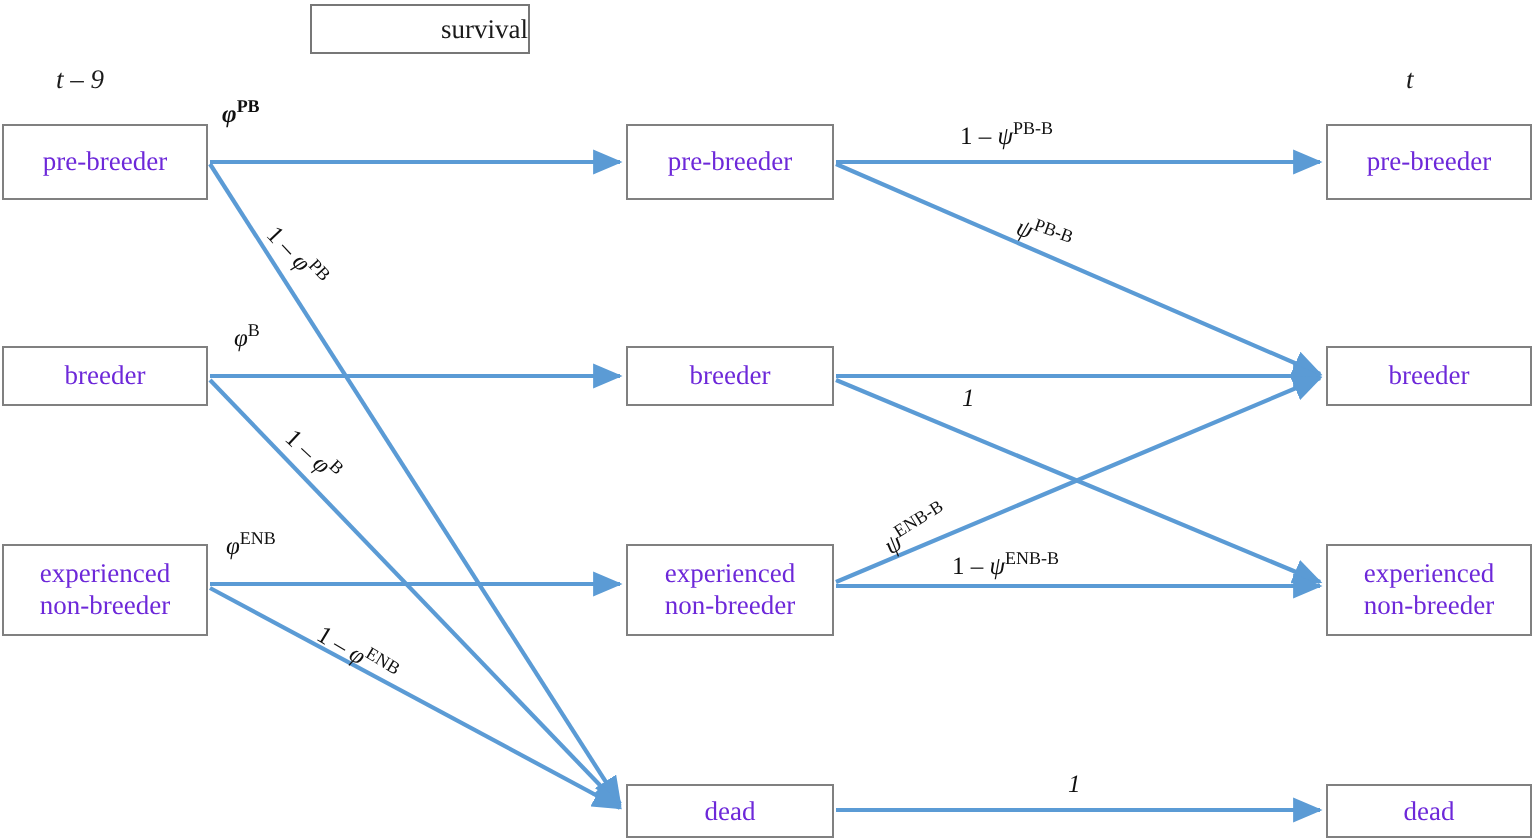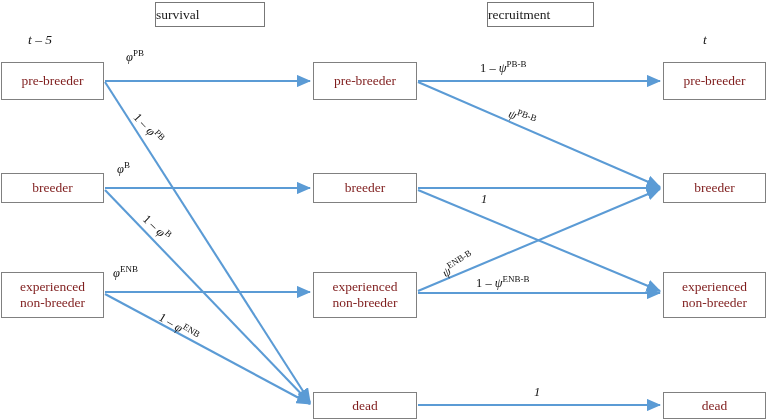--- a/index.html
+++ b/index.html
@@ -25,32 +25,32 @@
     position: absolute;
     box-sizing: border-box;
     border: 1px solid #808080;
     background: #ffffff;
     display: flex;
     align-items: center;
     justify-content: center;
     text-align: center;
     font-family: "Liberation Serif", "DejaVu Serif", serif;
     font-size: 13.5px;
-    color: #7f1d1d;
+    color: #6d28d9;
     line-height: 1.18;
     z-index: 3;
   }
   .header-box {
     position: absolute;
     box-sizing: border-box;
     border: 1px solid #777777;
     background: #ffffff;
     display: flex;
     align-items: center;
-    justify-content: flex-start;
+    justify-content: flex-end;
     font-family: "Liberation Serif", "DejaVu Serif", serif;
     font-size: 13.5px;
     color: #1a1a1a;
     z-index: 3;
   }
   .time-label {
     position: absolute;
     font-family: "Liberation Serif", "DejaVu Serif", serif;
     font-style: italic;
     font-size: 13.5px;
@@ -106,25 +106,22 @@
       <line x1="418" y1="190" x2="660" y2="291"></line>
       <line x1="418" y1="291" x2="660" y2="189"></line>
       <line x1="418" y1="293" x2="660" y2="293"></line>
       <line x1="418" y1="405" x2="660" y2="405"></line>
     </g>
   </svg>
 
   <div class="header-box" style="left:155px; top:2px; width:110px; height:25px;">
     <span>survival</span>
   </div>
-  <div class="header-box" style="left:487px; top:2px; width:107px; height:25px;">
-    <span>recruitment</span>
-  </div>
 
-  <div class="time-label" style="left:28px; top:32px;">t – 5</div>
+  <div class="time-label" style="left:28px; top:32px;">t – 9</div>
   <div class="time-label" style="left:703px; top:32px;">t</div>
 
   <div class="node-box" style="left:1px; top:62px; width:103px; height:38px;">
     <span>pre-breeder</span>
   </div>
   <div class="node-box" style="left:1px; top:173px; width:103px; height:30px;">
     <span>breeder</span>
   </div>
   <div class="node-box" style="left:1px; top:272px; width:103px; height:46px;">
     <span>
@@ -159,21 +156,21 @@
     <span>
       <span>experienced</span><br>
       <span>non-breeder</span>
     </span>
   </div>
   <div class="node-box" style="left:663px; top:392px; width:103px; height:27px;">
     <span>dead</span>
   </div>
 
   <div id="edge-label-host">
-      <div class="edge-label" style="left: 126px; top: 48px; transform: rotate(0deg);"><span class="gk">φ</span><sup>PB</sup></div>
+      <div class="edge-label" style="left: 111px; top: 48px; transform: rotate(0deg); font-weight: bold;"><span class="gk">φ</span><sup>PB</sup></div>
       <div class="edge-label" style="left: 136px; top: 106px; transform: rotate(47deg);"><span>1 – </span><span class="gk">φ</span><sup>PB</sup></div>
       <div class="edge-label" style="left: 117px; top: 160px; transform: rotate(0deg); text-align: right;"><span class="gk">φ</span><sup>B</sup></div>
       <div class="edge-label" style="left: 145px; top: 208px; transform: rotate(43deg);"><span>1 – </span><span class="gk">φ</span><sup>B</sup></div>
       <div class="edge-label" style="left: 113px; top: 264px; transform: rotate(0deg); text-align: center;"><span class="gk">φ</span><sup>ENB</sup></div>
       <div class="edge-label" style="left: 160px; top: 307px; transform: rotate(31deg);"><span>1 – </span><span class="gk">φ</span><sup>ENB</sup></div>
       <div class="edge-label" style="left: 480px; top: 59px; transform: rotate(0deg);"><span>1 – </span><span class="gk">ψ</span><sup>PB-B</sup></div>
       <div class="edge-label" style="left: 509px; top: 104px; transform: rotate(20deg);"><span class="gk">ψ</span><sup>PB-B</sup></div>
       <div class="edge-label" style="left: 481px; top: 192px; transform: rotate(0deg);"><span class="it">1</span></div>
       <div class="edge-label" style="left: 443px; top: 265px; transform: rotate(-32deg);"><span class="gk">ψ</span><sup>ENB-B</sup></div>
       <div class="edge-label" style="left: 476px; top: 274px; transform: rotate(0deg);"><span>1 – </span><span class="gk">ψ</span><sup>ENB-B</sup></div>

